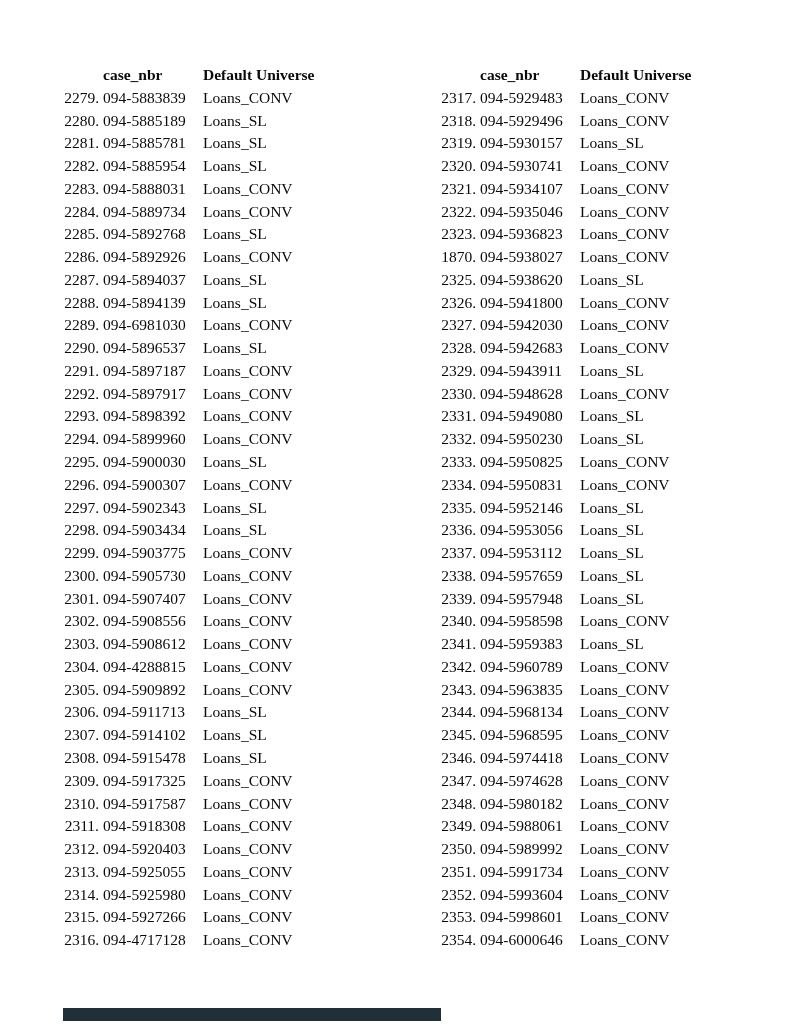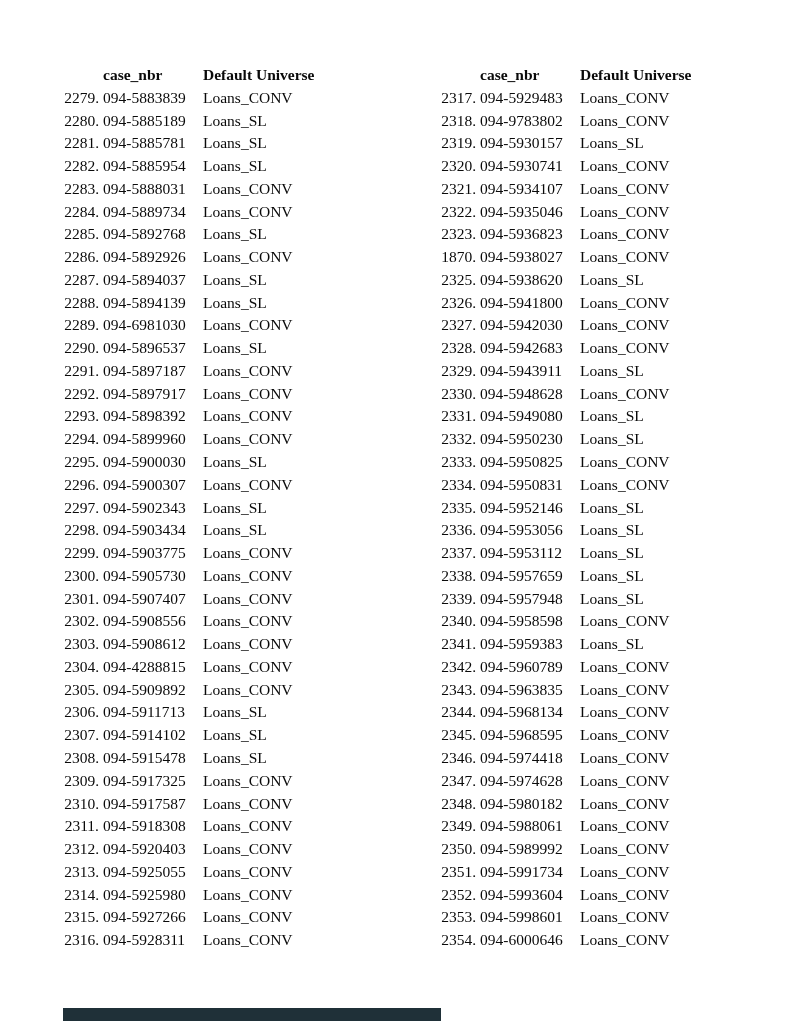--- a/index.html
+++ b/index.html
@@ -267,21 +267,21 @@
         </div>
 
         <div class="row">
           <span class="c-idx">2315.</span>
           <span class="c-case">094-5927266</span>
           <span class="c-uni">Loans_CONV</span>
         </div>
 
         <div class="row">
           <span class="c-idx">2316.</span>
-          <span class="c-case">094-5928311</span>
+          <span class="c-case">094-4717128</span>
           <span class="c-uni">Loans_CONV</span>
         </div>
       </div>
   </div>
 
   <div class="col col-right">
     <div class="row header-row">
       <span class="c-idx"></span>
       <span class="c-case">case_nbr</span>
       <span class="c-uni">Default Universe</span>
@@ -289,21 +289,21 @@
     <div>
 
         <div class="row">
           <span class="c-idx">2317.</span>
           <span class="c-case">094-5929483</span>
           <span class="c-uni">Loans_CONV</span>
         </div>
 
         <div class="row">
           <span class="c-idx">2318.</span>
-          <span class="c-case">094-9783802</span>
+          <span class="c-case">094-5929496</span>
           <span class="c-uni">Loans_CONV</span>
         </div>
 
         <div class="row">
           <span class="c-idx">2319.</span>
           <span class="c-case">094-5930157</span>
           <span class="c-uni">Loans_SL</span>
         </div>
 
         <div class="row">

